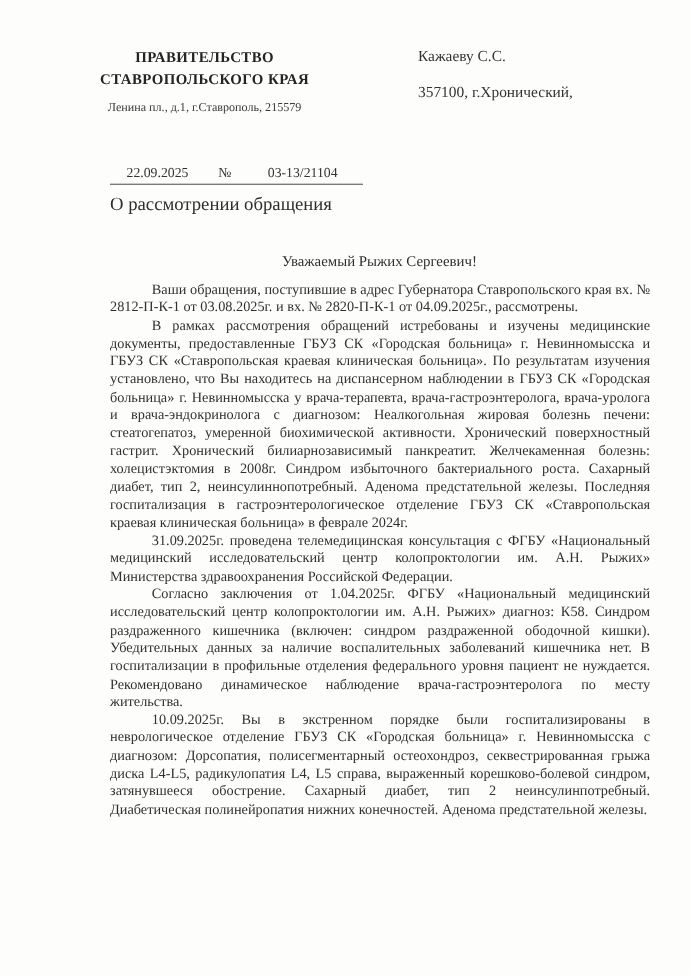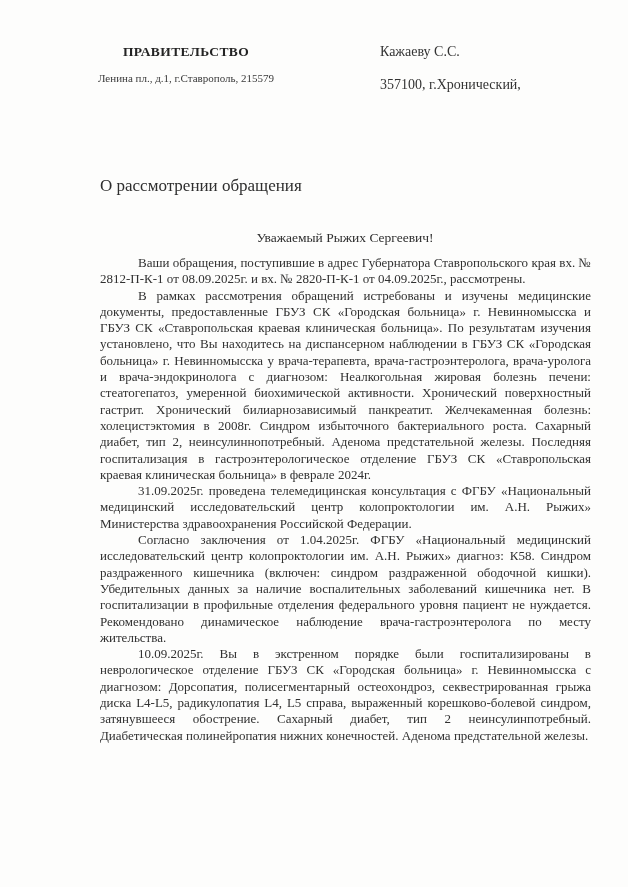--- a/index.html
+++ b/index.html
@@ -94,35 +94,41 @@
   }
 </style>
 </head>
 <body>
 
 <div class="page">
 
   <div class="org-block">
     <div class="org-name">
       <div>ПРАВИТЕЛЬСТВО</div>
+      <div>СТАВРОПОЛЬСКОГО КРАЯ</div>
     </div>
     <div class="org-address">Ленина пл.,  д.1, г.Ставрополь, 215579</div>
   </div>
 
   <div class="recipient-block">
     <div class="recipient-name">Кажаеву С.С.</div>
     <div class="recipient-address">357100, г.Хронический,</div>
   </div>
 
+  <div class="ref-line">
+    <span class="ref-date">22.09.2025</span>
+    <span class="ref-no-label">№</span>
+    <span class="ref-number">03-13/21104</span>
+  </div>
 
   <div class="subject">О рассмотрении обращения</div>
 
   <div class="salutation">Уважаемый Рыжих Сергеевич!</div>
 
   <div class="body-text">
-    <p>Ваши обращения, поступившие в адрес Губернатора Ставропольского края вх. № 2812-П-К-1 от 08.09.2025г. и вх. № 2820-П-К-1 от 04.09.2025г., рассмотрены.</p>
+    <p>Ваши обращения, поступившие в адрес Губернатора Ставропольского края вх. № 2812-П-К-1 от 03.08.2025г. и вх. № 2820-П-К-1 от 04.09.2025г., рассмотрены.</p>
     <p>В рамках рассмотрения обращений истребованы и изучены медицинские документы, предоставленные ГБУЗ СК «Городская больница» г. Невинномысска и ГБУЗ СК «Ставропольская краевая клиническая больница». По результатам изучения установлено, что Вы находитесь на диспансерном наблюдении в ГБУЗ СК «Городская больница» г. Невинномысска у врача-терапевта, врача-гастроэнтеролога, врача-уролога и врача-эндокринолога с диагнозом: Неалкогольная жировая болезнь печени: стеатогепатоз, умеренной биохимической активности. Хронический поверхностный гастрит. Хронический билиарнозависимый панкреатит. Желчекаменная болезнь: холецистэктомия в 2008г. Синдром избыточного бактериального роста. Сахарный диабет, тип 2, неинсулиннопотребный. Аденома предстательной железы. Последняя госпитализация в гастроэнтерологическое отделение ГБУЗ СК «Ставропольская краевая клиническая больница» в феврале 2024г.</p>
     <p>31.09.2025г. проведена телемедицинская консультация с ФГБУ «Национальный медицинский исследовательский центр колопроктологии им. А.Н. Рыжих» Министерства здравоохранения Российской Федерации.</p>
     <p>Согласно заключения от 1.04.2025г. ФГБУ «Национальный медицинский исследовательский центр колопроктологии им. А.Н. Рыжих» диагноз: К58. Синдром раздраженного кишечника (включен: синдром раздраженной ободочной кишки). Убедительных данных за наличие воспалительных заболеваний кишечника нет. В госпитализации в профильные отделения федерального уровня пациент не нуждается. Рекомендовано динамическое наблюдение врача-гастроэнтеролога по месту жительства.</p>
     <p>10.09.2025г. Вы в экстренном порядке были госпитализированы в неврологическое отделение ГБУЗ СК «Городская больница» г. Невинномысска с диагнозом: Дорсопатия, полисегментарный остеохондроз, секвестрированная грыжа диска L4-L5, радикулопатия L4, L5 справа, выраженный корешково-болевой синдром, затянувшееся обострение. Сахарный диабет, тип 2 неинсулинпотребный. Диабетическая полинейропатия нижних конечностей. Аденома предстательной железы.</p>
   </div>
 
 </div>
 
 </body></html>

